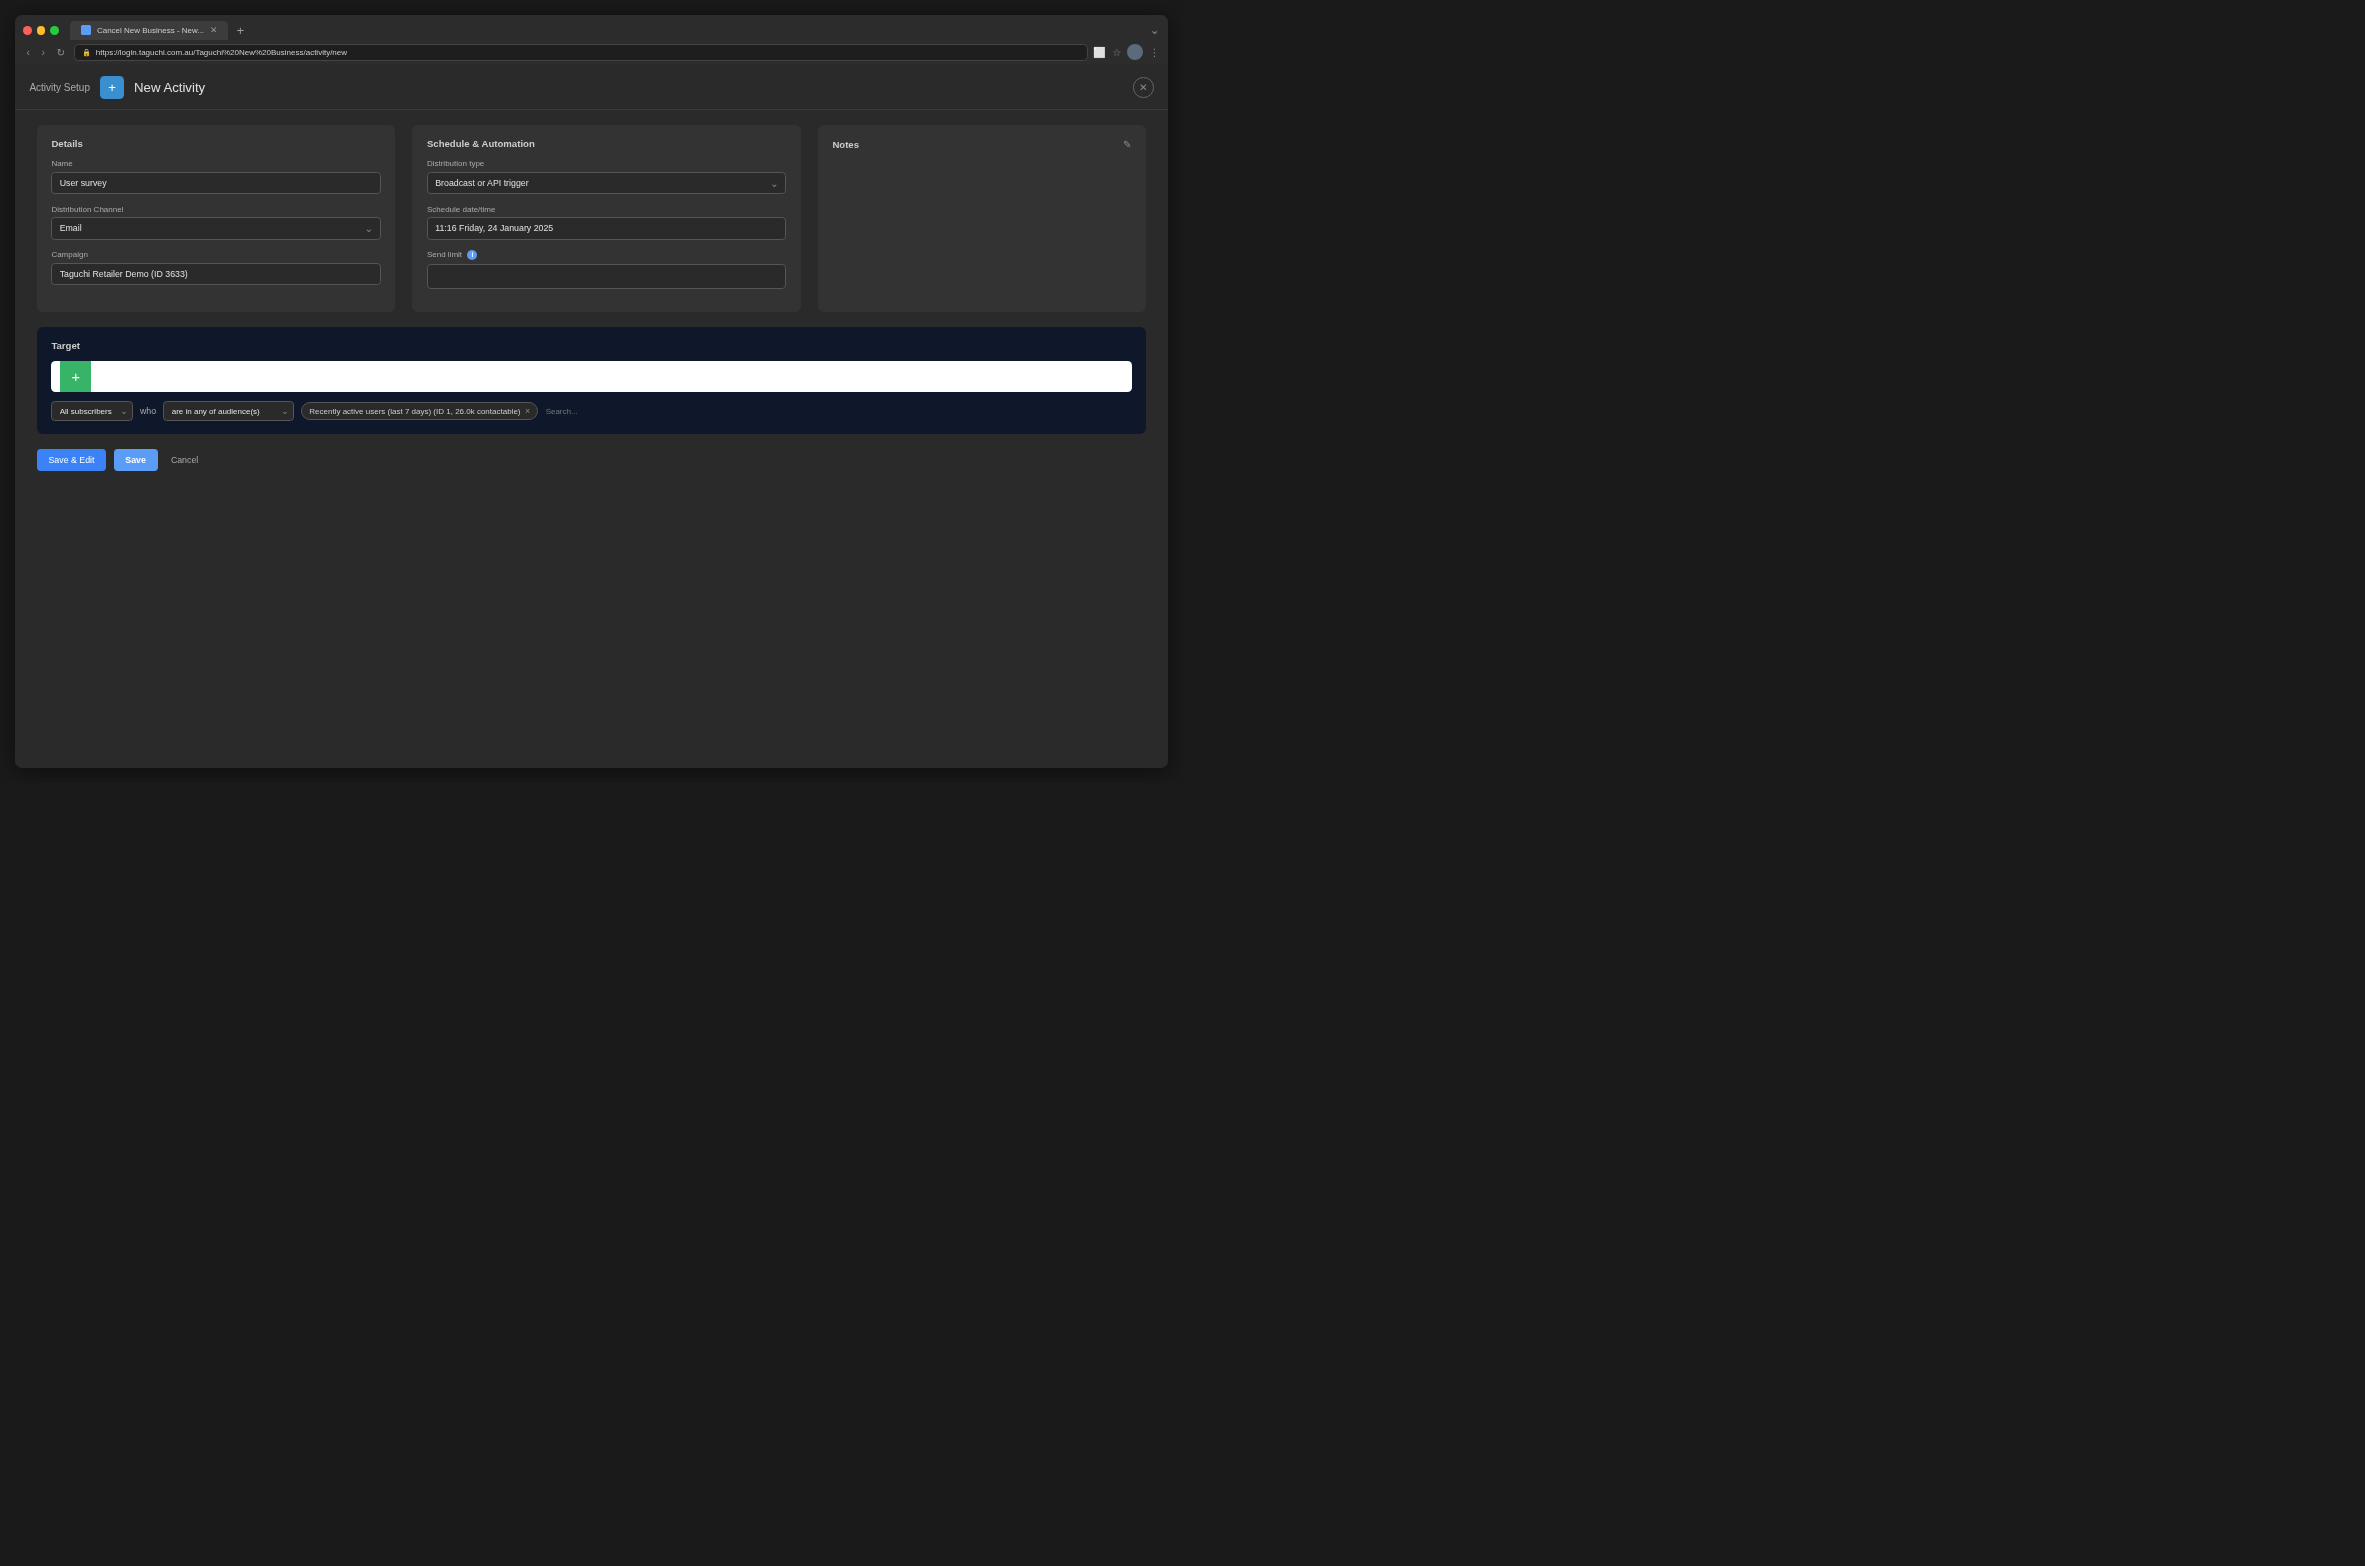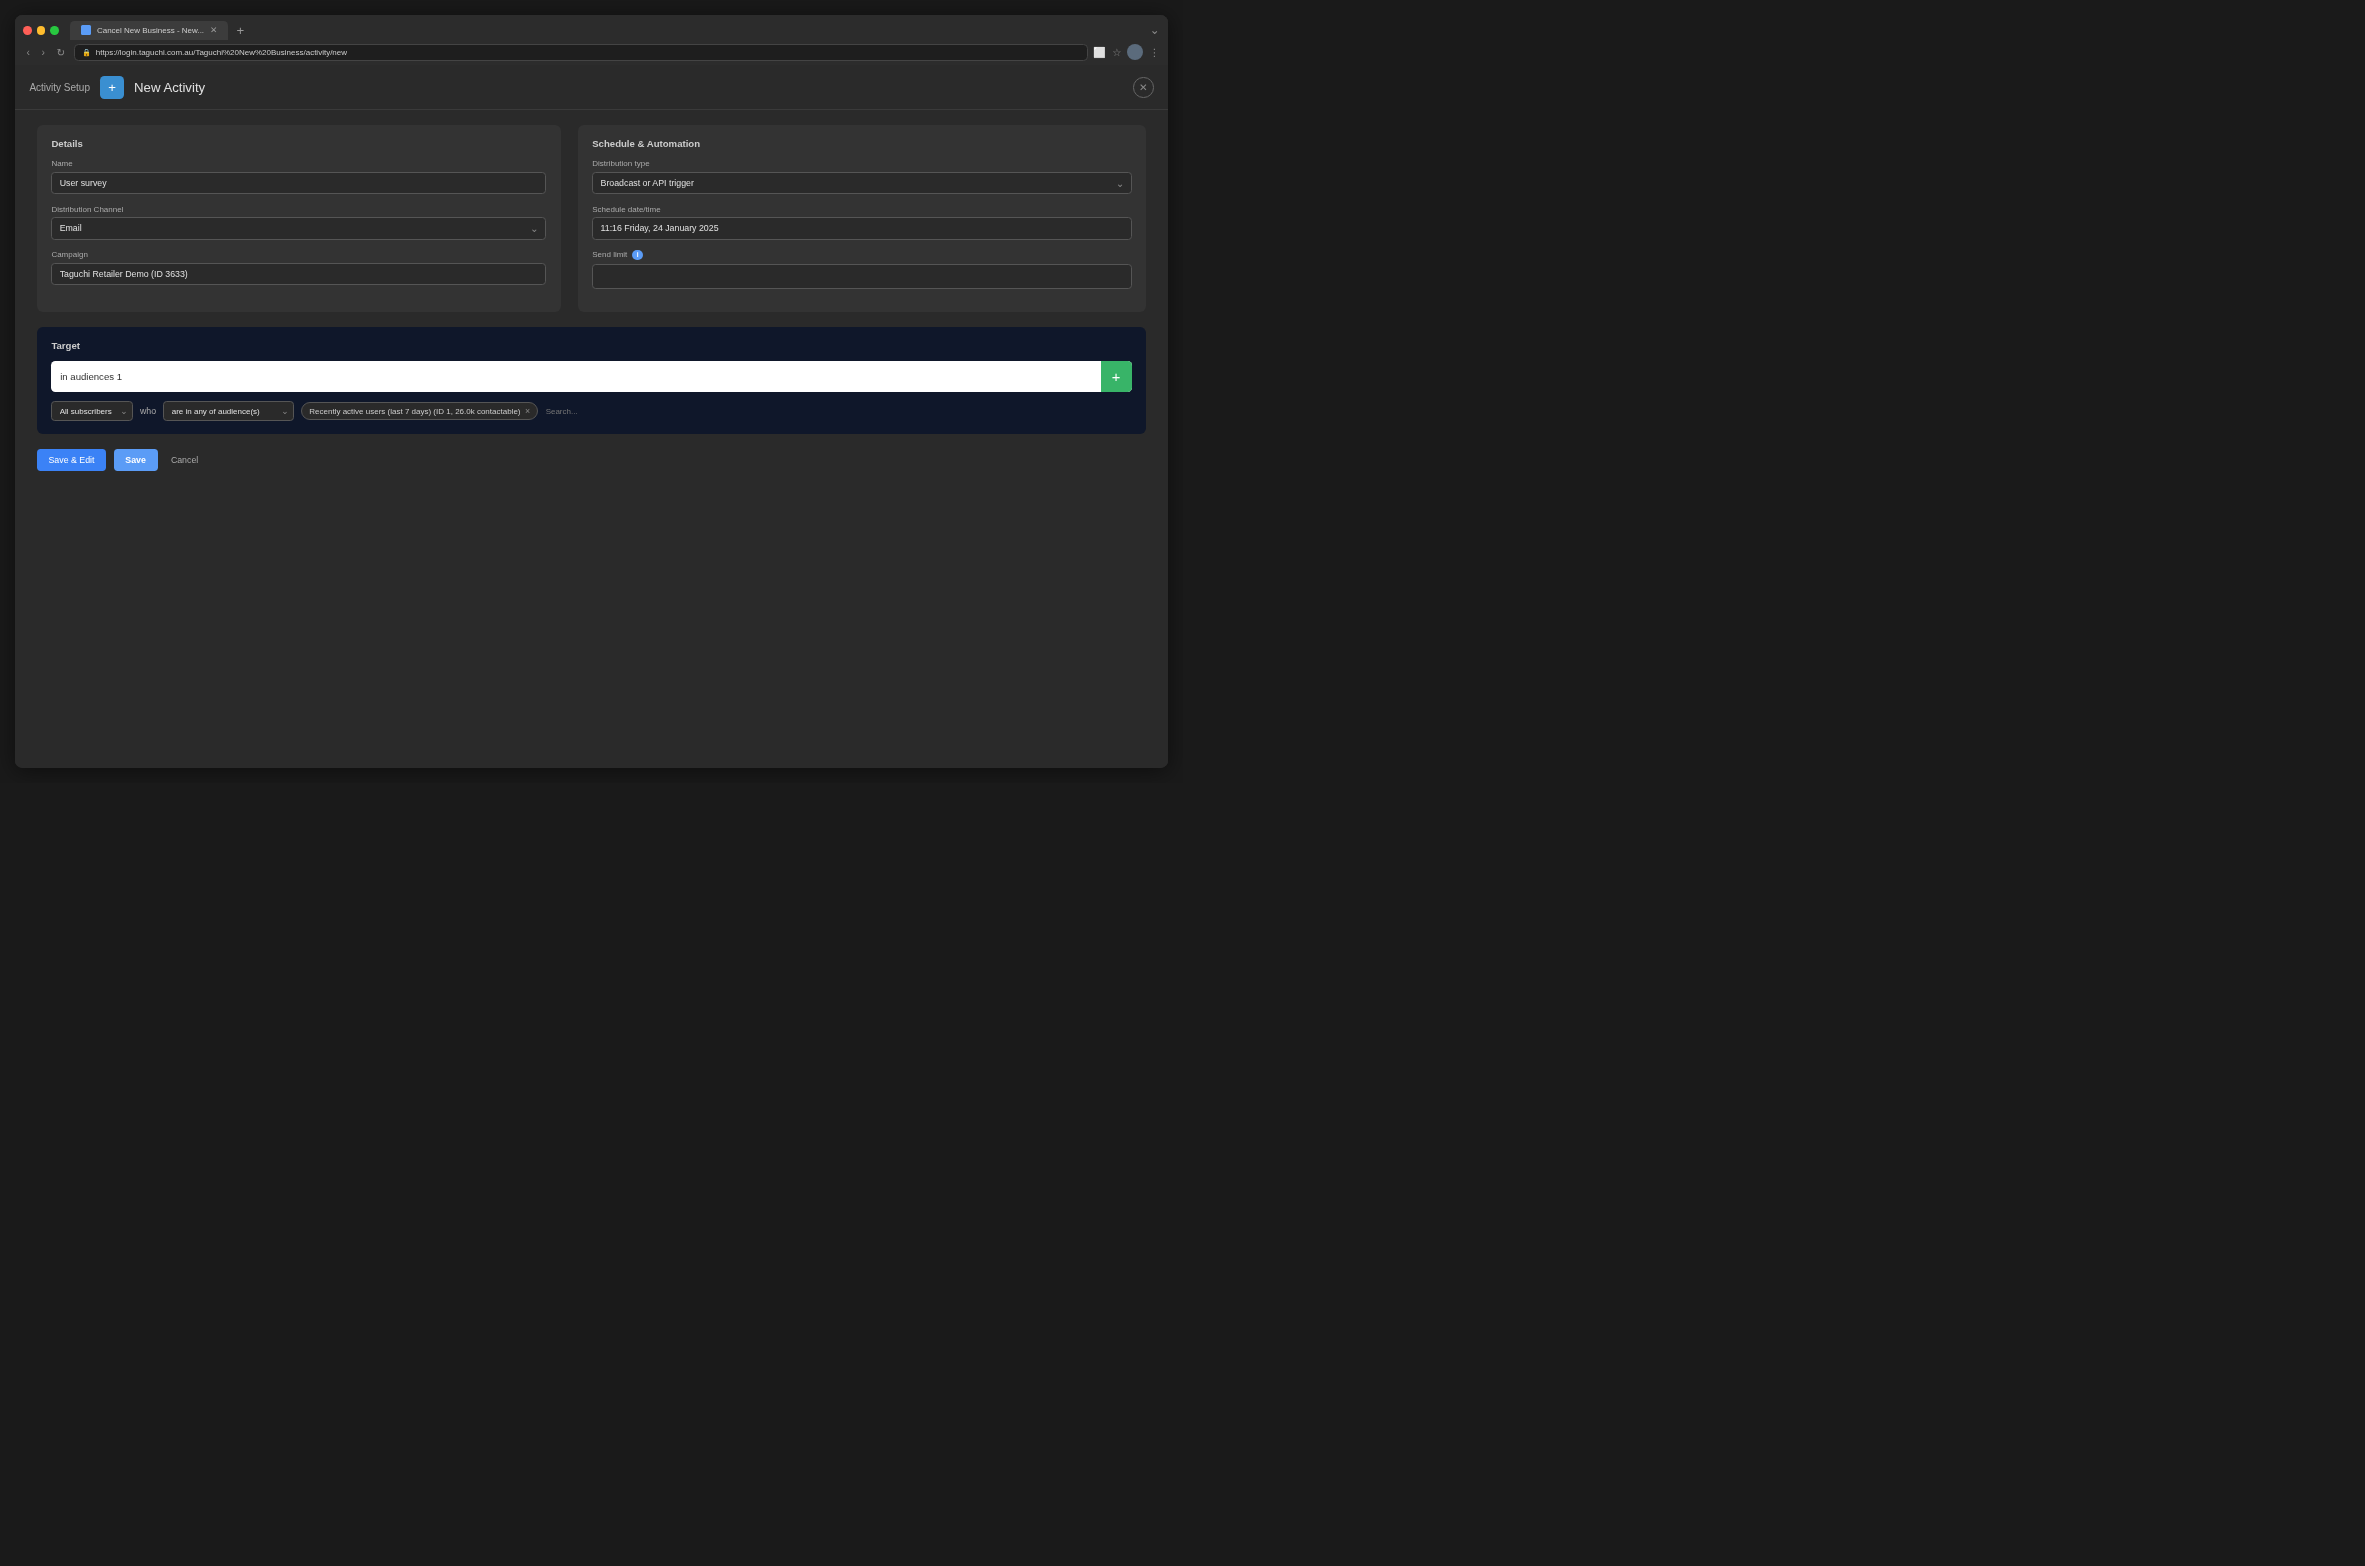--- a/index.html
+++ b/index.html
@@ -541,27 +541,32 @@
 
             <div class="field-group">
               <div class="field-label">
                 <span>Send limit</span>
                 <span class="info-icon">i</span>
               </div>
               <input type="text" class="text-input send-limit-input" style="">
             </div>
           </div>
 
+          <div class="section-card notes">
+            <div class="notes-header">
+              <div class="section-title" style="margin-bottom:0;">Notes</div>
+              <span class="edit-icon">✎</span>
+            </div>
+          </div>
         </div>
 
         <div class="target-section">
           <div class="target-title">Target</div>
 
           <div class="target-query-row">
-            <span class="target-query-text">in audiences 1</span>
             <button class="target-add-btn">+</button>
           </div>
 
           <div class="target-filters-row">
             <div class="filter-select-wrapper">
               <select class="filter-select">
                 <option>All subscribers</option>
                 <option>Any subscriber</option>
               </select>
             </div>

